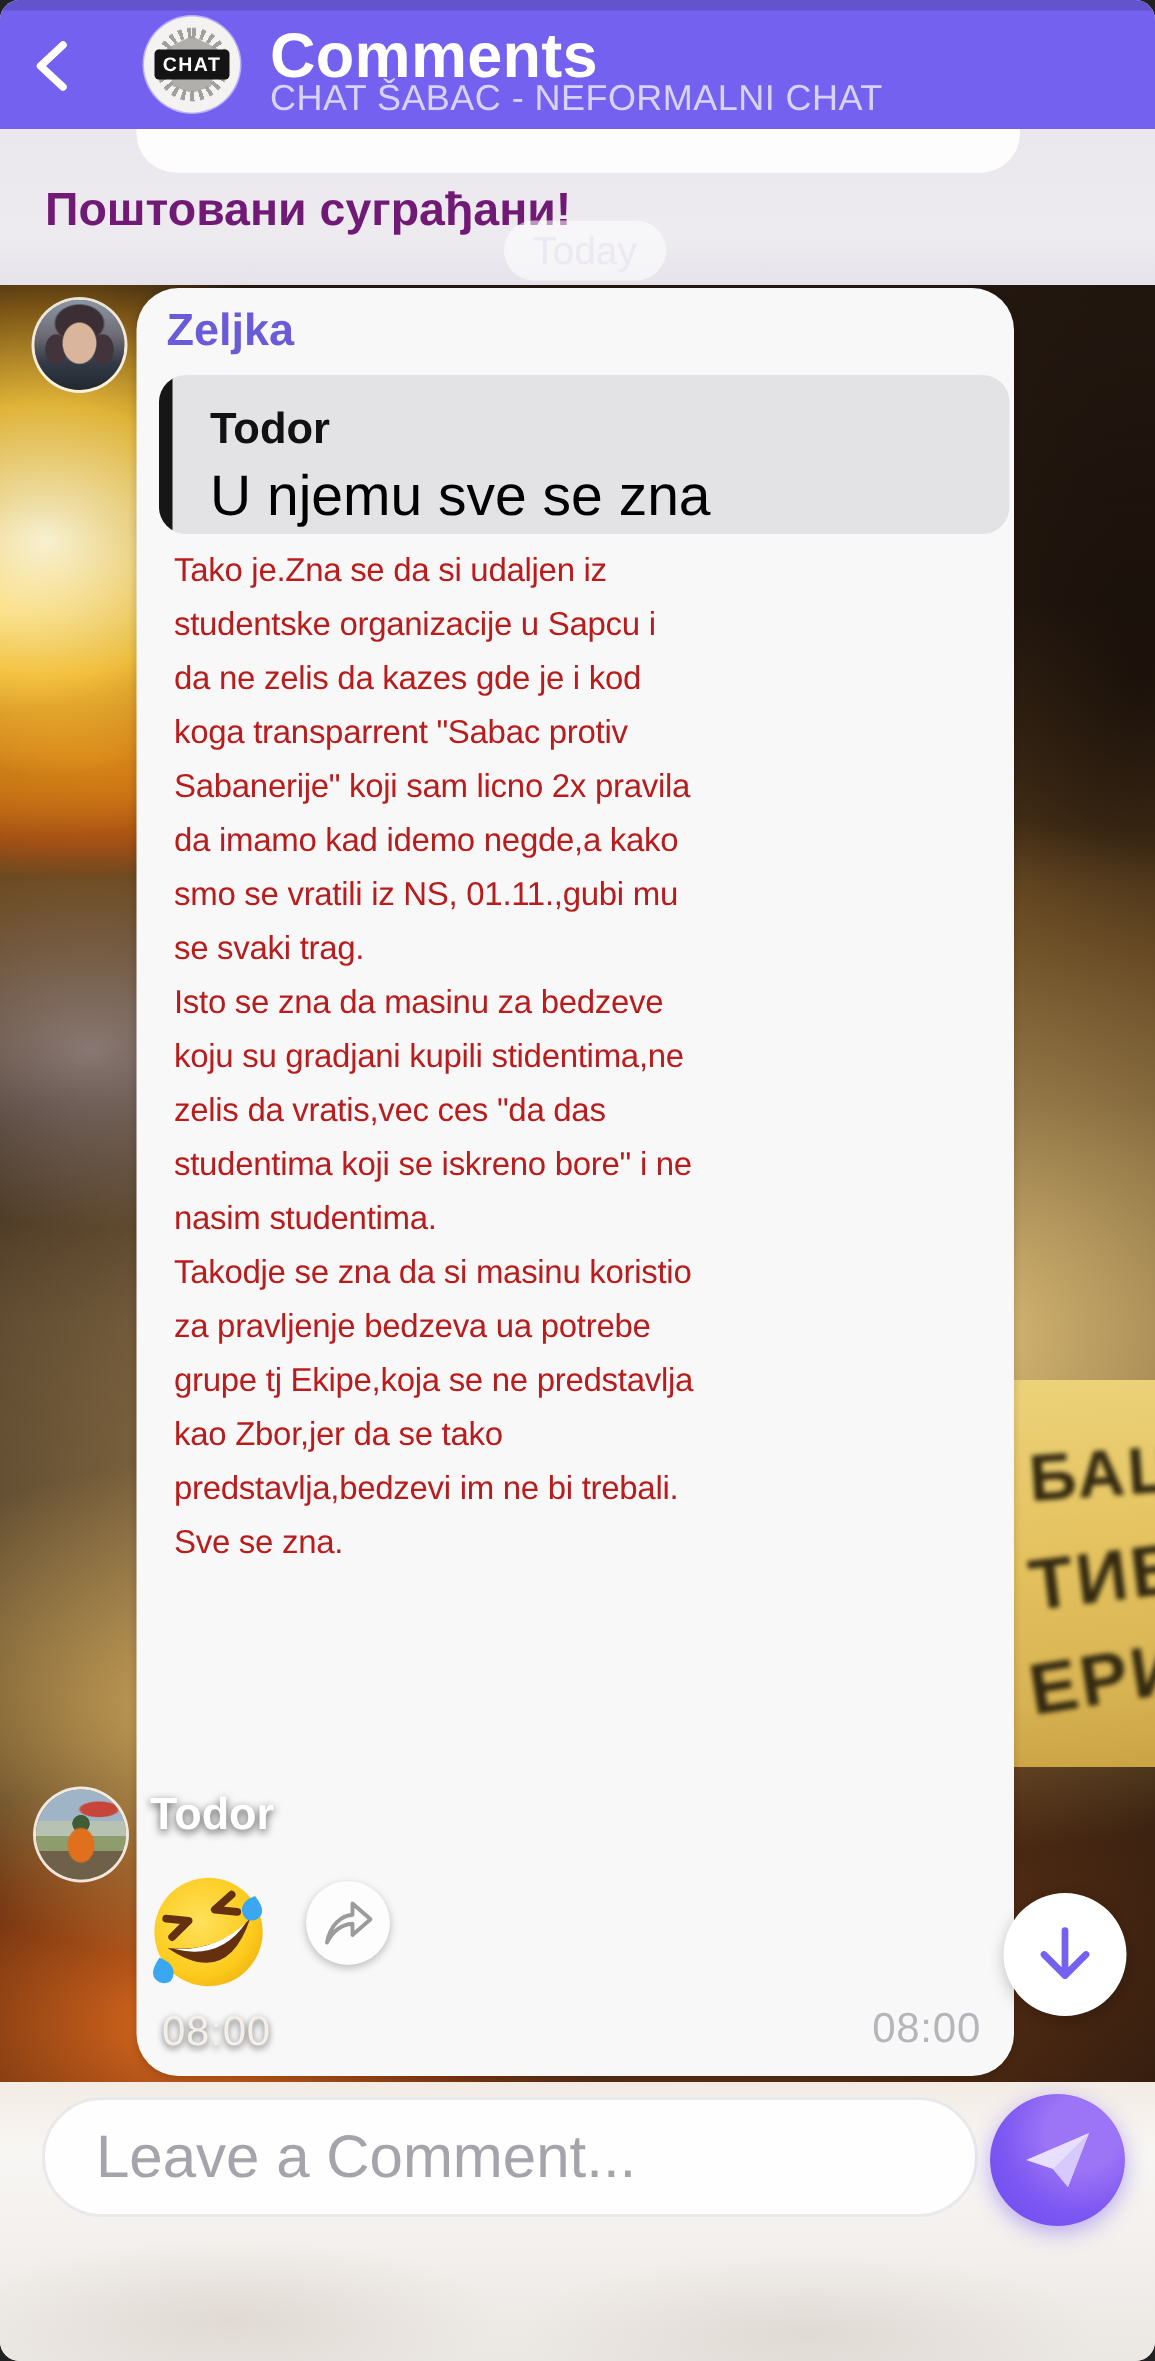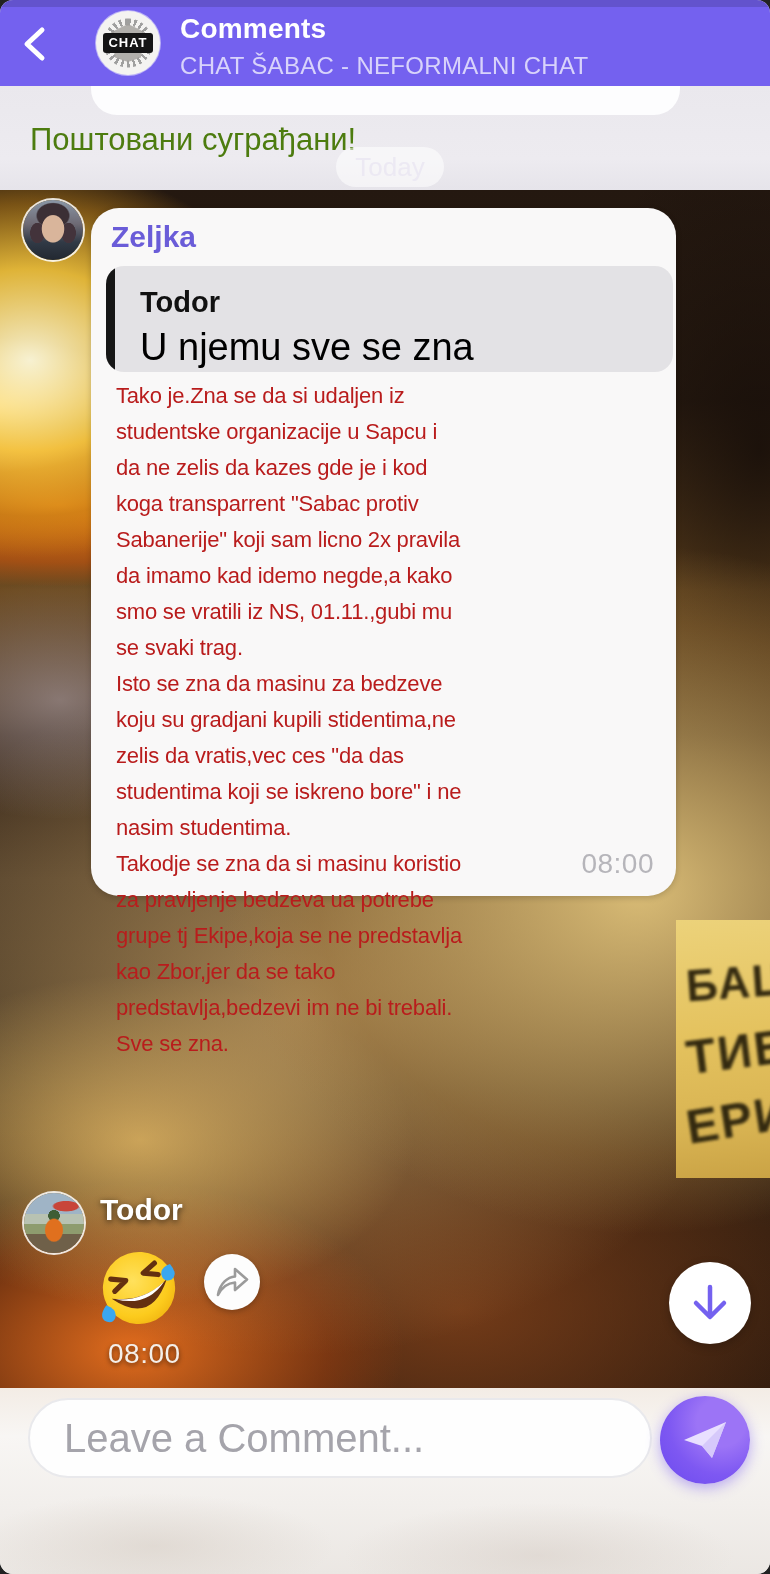--- a/index.html
+++ b/index.html
@@ -38,21 +38,21 @@
     clip-path:polygon(50% 0, 100% 22%, 88% 88%, 50% 100%, 12% 88%, 0 22%);
     opacity:.8;
   }
   .header-avatar .chat-label {
     position:absolute; left:7px; top:22px; width:50px; height:20px;
     background:#141414; color:#fff; font-size:13px; font-weight:bold;
     text-align:center; line-height:20px; letter-spacing:1px; border-radius:3px;
   }
   .header-title {
     position:absolute; left:180px; top:13px; color:#ffffff;
-    font-size:28px; font-weight:bold; letter-spacing:.2px;
+    font-size:42px; font-weight:bold; letter-spacing:.2px;
   }
   .header-subtitle {
     position:absolute; left:180px; top:52px; color:rgba(255,255,255,.72);
     font-size:24px; letter-spacing:.3px;
   }
 
   
   .band {
     position:absolute; left:0; top:86px; width:770px; height:104px;
     background:linear-gradient(180deg,#eae8ed,#edebf0 70%,#e6e4ea);
@@ -85,21 +85,21 @@
   .frag.f1 { top:104px; transform:rotate(-7deg); font-size:48px; }
   .frag.f2 { top:172px; transform:rotate(-9deg); font-size:48px; }
 
   
   .top-partial-bubble {
     position:absolute; left:91px; top:60px; width:589px; height:55px;
     background:#fdfdfe; border-radius:0 0 26px 26px; z-index:5;
   }
   .pinned-text {
     position:absolute; left:30px; top:122px; z-index:6;
-    color:#4d7c0f; font-size:31px; font-weight:400;
+    color:#701a75; font-size:31px; font-weight:700;
   }
   .today-pill {
     position:absolute; left:336px; top:147px; width:108px; height:40px; z-index:6;
     background:rgba(255,255,255,.55); border-radius:20px;
     color:rgba(235,232,242,.95); font-size:26px; text-align:center; line-height:40px;
   }
 
   
   .msg-zeljka { position:absolute; left:0; top:0; z-index:10; }
   .avatar {
@@ -109,21 +109,21 @@
   .avatar-zeljka {
     left:23px; top:200px; width:60px; height:60px;
     background:
       radial-gradient(ellipse 18px 22px at 50% 48%, #d9b59b 0 60%, transparent 65%),
       radial-gradient(ellipse 26px 20px at 50% 26%, #3b2f35 0 60%, transparent 66%),
       radial-gradient(ellipse 10px 14px at 24% 55%, #43333b 0 70%, transparent 75%),
       radial-gradient(ellipse 10px 14px at 76% 55%, #43333b 0 70%, transparent 75%),
       linear-gradient(180deg,#8a97a6 0%, #6e6a74 40%, #313a46 70%, #222831 100%);
   }
   .bubble {
-    position:absolute; left:91px; top:208px; width:585px; height:688px;
+    position:absolute; left:91px; top:192px; width:585px; height:1192px;
     background:#f9f8f8; border-radius:28px;
     box-shadow:0 2px 6px rgba(0,0,0,.18);
   }
   .sender-name {
     position:absolute; left:20px; top:12px;
     color:#6a5cd8; font-size:30px; font-weight:bold;
   }
   .quote-block {
     position:absolute; left:15px; top:58px; width:567px; height:106px;
     background:#e3e2e5; border-radius:18px; overflow:hidden; cursor:pointer;

